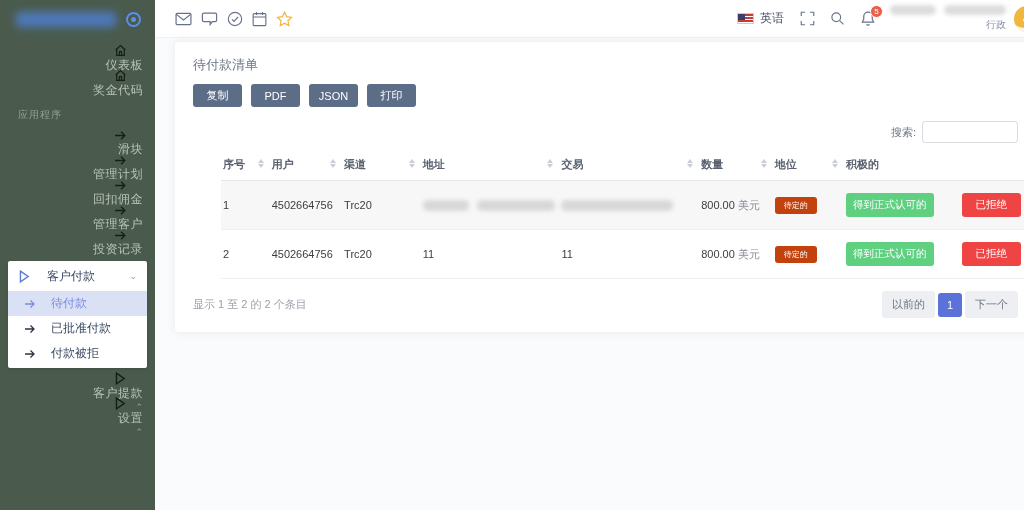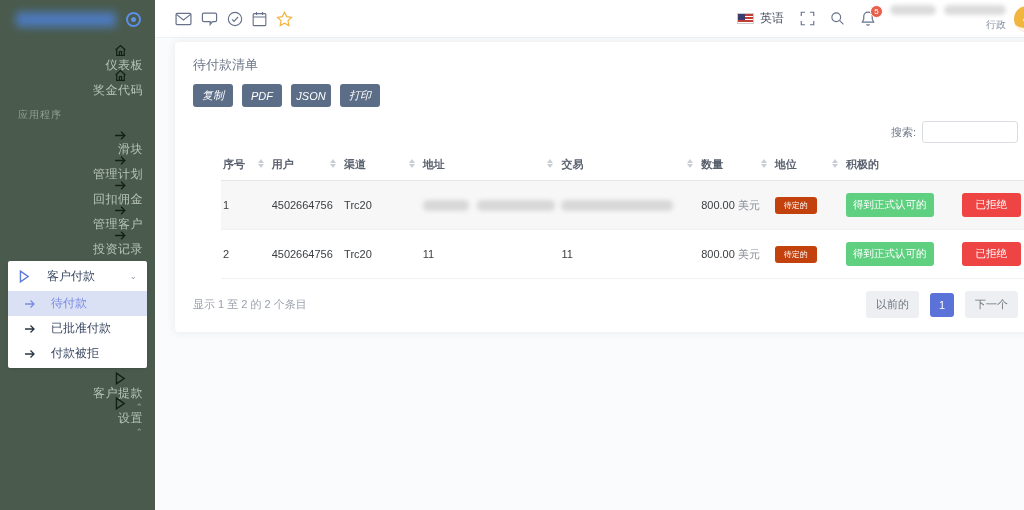--- a/index.html
+++ b/index.html
@@ -45,21 +45,21 @@
   .name-blur i { display:block; height:10px; border-radius:5px; background:#dcdcdc; filter:blur(2px); }
   .nb1 { width:46px; } .nb2 { width:62px; }
   .role-label { font-size:10px; color:#8a93a5; }
   .avatar { width:26px; height:26px; border-radius:50%; background:#f0b63e; color:#fff; display:flex; align-items:center; justify-content:center; font-size:13px; font-weight:bold; box-shadow:inset -3px -4px 0 rgba(255,255,255,.85); }
 
   
   .content { flex:1; padding:4px 19px 0 20px; }
   .card { background:#fff; border-radius:4px; box-shadow:0 0 10px rgba(60,70,90,.10); padding:14px 15px 14px 18px; }
   .card-title { font-size:13px; color:#6b7687; margin-bottom:10px; }
   .btn-row { display:flex; gap:9px; margin-bottom:14px; }
-  .export-btn { background:#5c6e87; color:#fff; border:none; font-size:11px; padding:4px 0; width:40px; border-radius:3px; cursor:pointer; font-family:inherit;font-style:italic; }
+  .export-btn { background:#5c6e87; color:#fff; border:none; font-size:11px; padding:4px 0; width:49px; border-radius:3px; cursor:pointer; font-family:inherit; }
   .search-row { display:flex; justify-content:flex-end; align-items:center; margin-bottom:8px; }
   .search-row label { font-size:11px; color:#6b7687; margin-right:6px; }
   .search-row input { width:96px; height:22px; border:1px solid #d9dce1; border-radius:3px; outline:none; padding:0 6px; font-size:11px; }
 
   table { width:100%; border-collapse:collapse; table-layout:fixed;margin-left:28px; }
   th { font-size:11px; color:#5a6270; font-weight:bold; text-align:left; padding:6px 4px 8px 2px; border-bottom:1px solid #e4e6ea; position:relative; }
   .sort { position:absolute; right:6px; top:8px; display:flex; flex-direction:column; gap:1px; }
   .sort i { display:block; width:0; height:0; border-left:3.5px solid transparent; border-right:3.5px solid transparent; }
   .sort .up { border-bottom:4px solid #c9ced6; }
   .sort .dn { border-top:4px solid #c9ced6; }
@@ -68,21 +68,21 @@
   .muted { color:#8a9099; }
   .blur-cell { display:flex; gap:8px; align-items:center; }
   .blur-cell i { display:block; height:11px; border-radius:5px; background:#d8d8d8; filter:blur(2px); }
   .bc-a { width:52px; } .bc-b { width:88px; } .bc-c { width:112px; }
   .badge-pending { display:inline-block; background:#c2410c; color:#fff; font-size:8px; padding:3px 9px; border-radius:3px; }
   .btn-approve { background:#5fcf80; color:#fff; border:none; font-size:10.5px; padding:5px 7px; border-radius:3px; cursor:pointer; font-family:inherit; }
   .btn-reject { background:#ef4444; color:#fff; border:none; font-size:10.5px; padding:5px 14px; border-radius:3px; margin-left:28px; cursor:pointer; font-family:Liberation Sans, sans-serif; }
 
   .table-footer { display:flex; justify-content:space-between; align-items:center; margin-top:12px; }
   .entries-info { font-size:11px; color:#9aa0ab; }
-  .pagination { display:flex; align-items:center; gap:11px; }
+  .pagination { display:flex; align-items:center; gap:3px; }
   .page-btn { font-size:11px; color:#6c757d; background:#edeff2; border:none; padding:6px 10px; border-radius:3px; cursor:pointer; font-family:inherit; }
   .page-btn.current { background:#5b73d9; color:#fff; padding:6px 9px; }
 
   svg { display:block; }
 </style>
 </head>
 <body>
 
 <div class="app">
 

